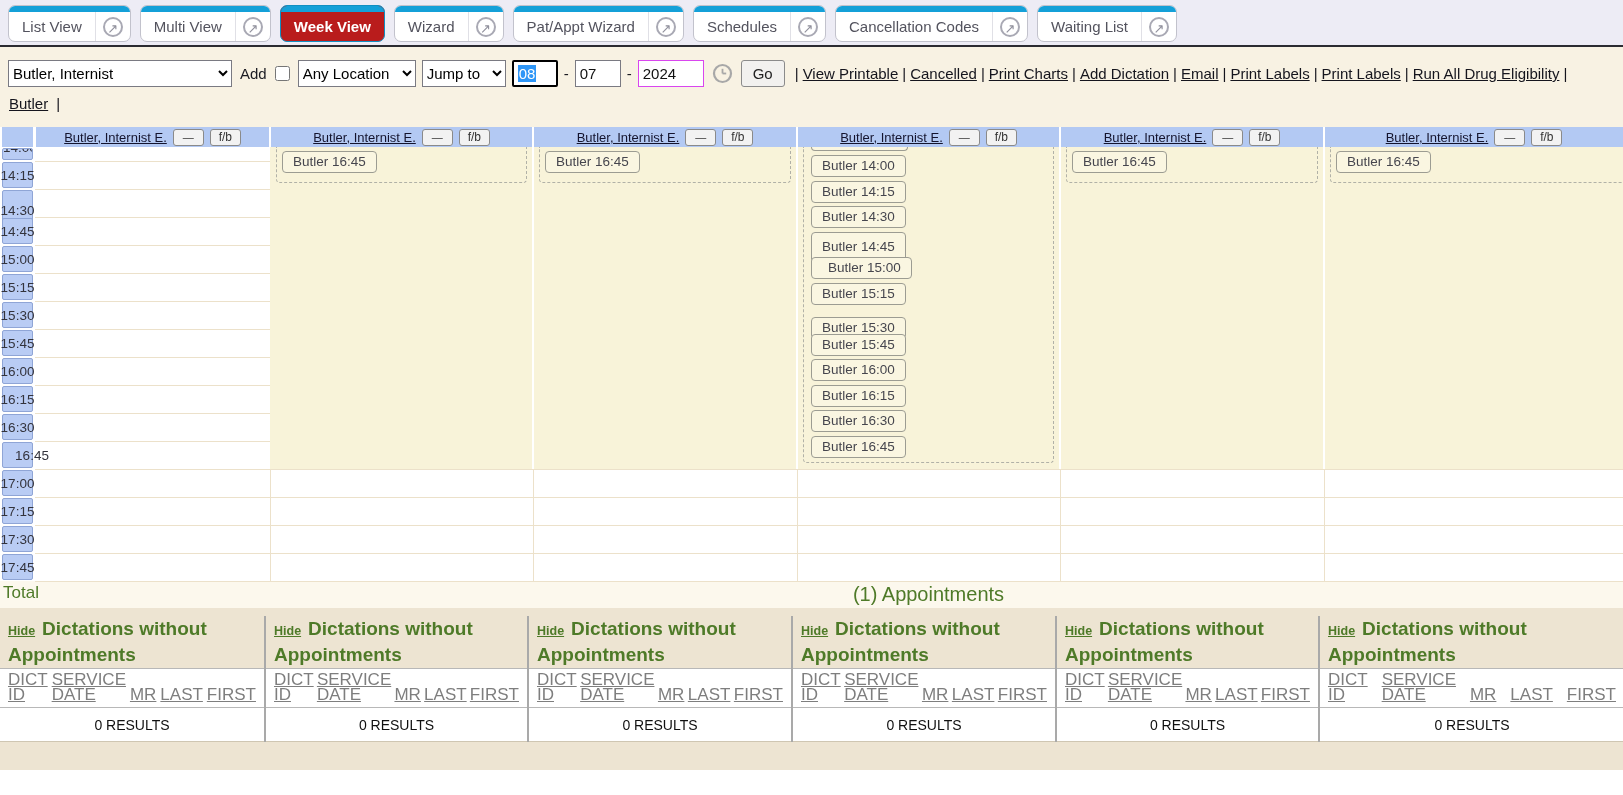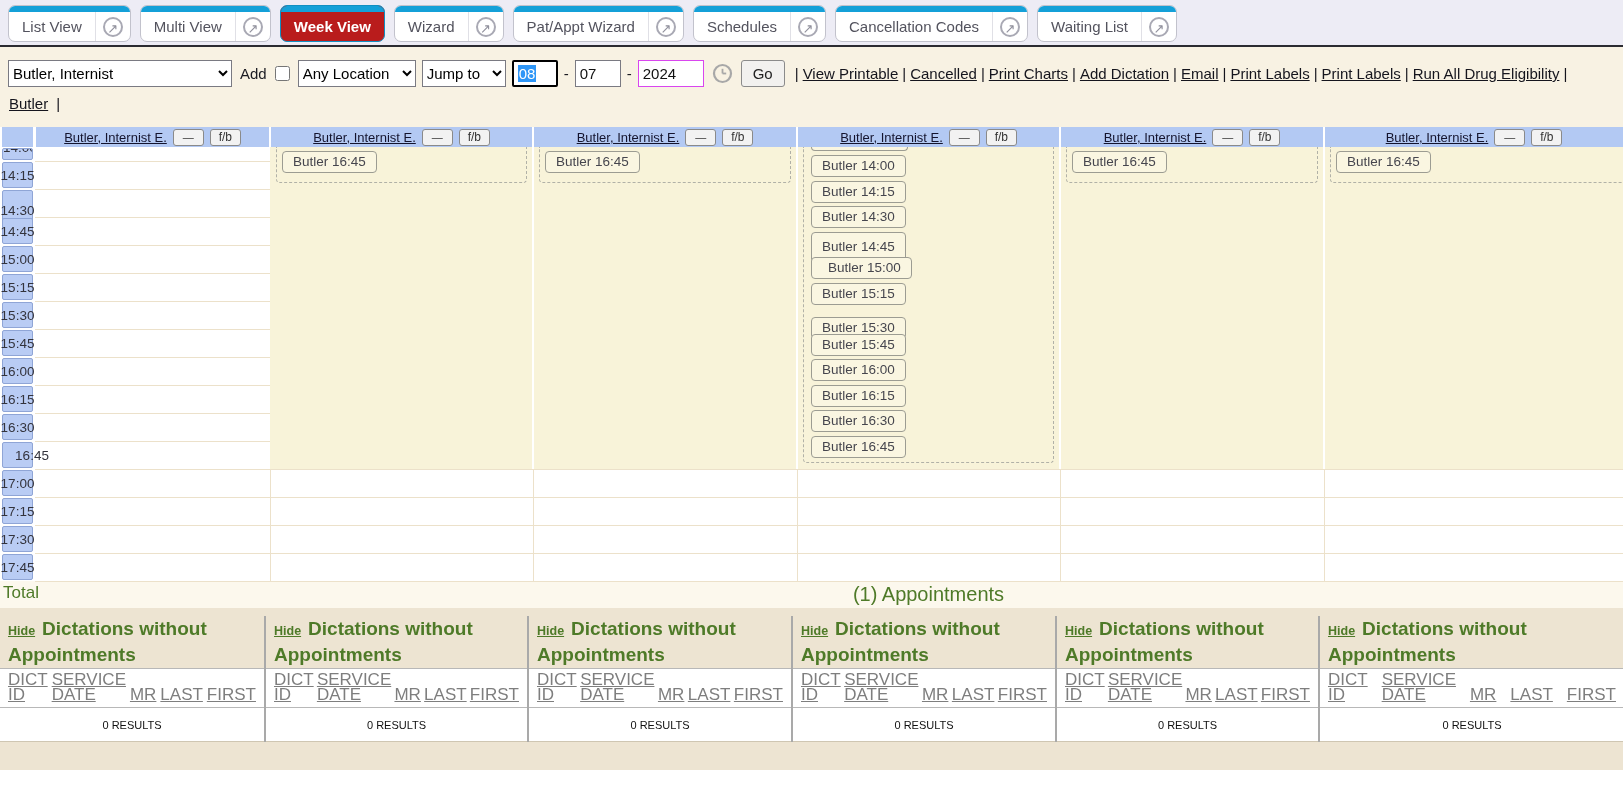--- a/index.html
+++ b/index.html
@@ -102,21 +102,21 @@
   .hide-link{font-size:12.5px;text-decoration:underline;color:#4e7a28;margin-right:7px;}
   .ptable{
     position:absolute;left:0;right:0;top:52px;height:40px;background:#fff;
     border-top:1px solid #b8b8b8;border-bottom:1px solid #b8b8b8;box-sizing:border-box;
     display:flex;align-items:flex-end;justify-content:space-between;padding:3px 8px 5px 8px;
   }
   .pcol{color:#7e7e7e;font-size:17px;line-height:15px;flex:none;margin-top:18px;}
   .pcol span{display:block;text-decoration:underline;cursor:pointer;}
   .presults{
     position:absolute;left:0;right:0;top:92px;height:34px;background:#fff;
-    display:flex;align-items:center;justify-content:center;font-size:11px;color:#101010;
+    display:flex;align-items:center;justify-content:center;font-size:14px;color:#101010;
     border-bottom:1px solid #cfc6b2;box-sizing:border-box;
   }
   .bottom-white{position:absolute;top:770px;left:0;width:1623px;height:25px;background:#fff;}
 </style>
 </head>
 <body>
 
 <div class="tabbar" id="tabbar">
     <div class="tab">
       <div class="cap"></div>

